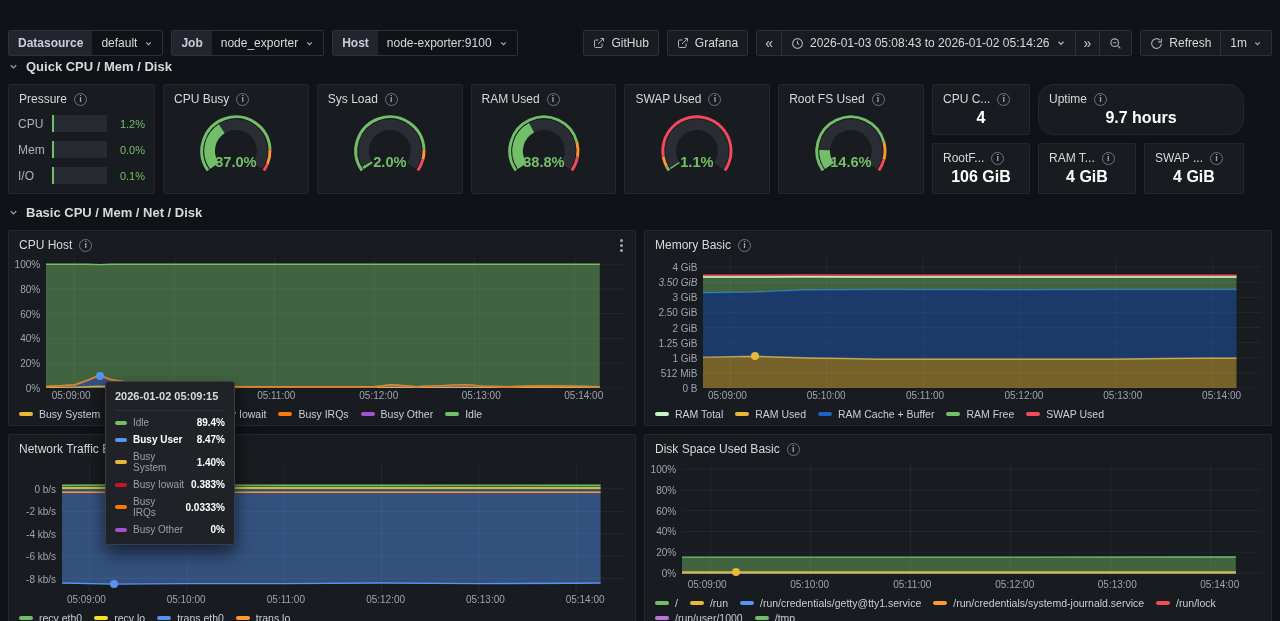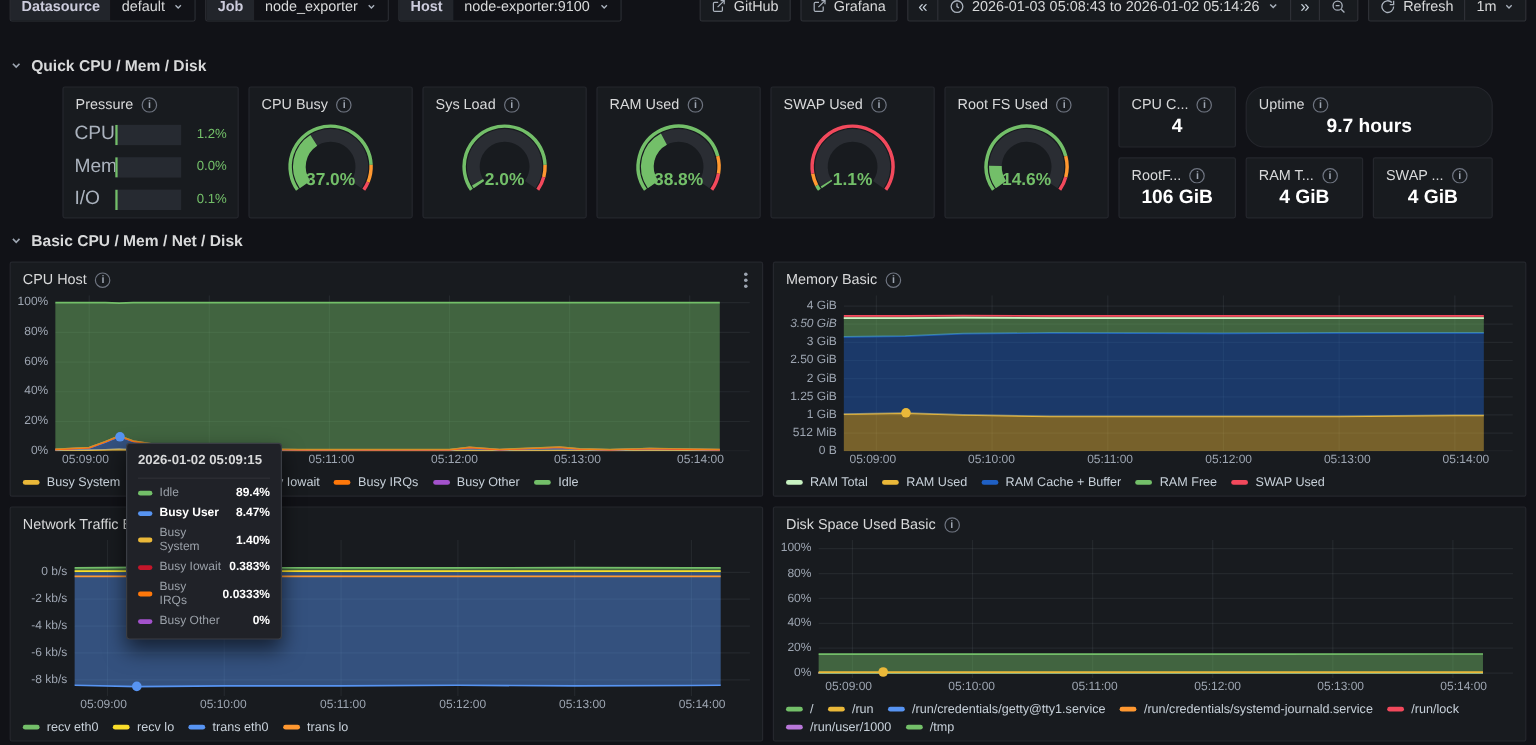--- a/index.html
+++ b/index.html
@@ -6,21 +6,21 @@
   html,body { margin:0; padding:0; }
   body {
     width:1280px; height:621px; overflow:hidden;
     background:#111217; color:#d8d9da;
     font-family:"Liberation Sans", sans-serif;
     position:relative;
   }
   .page { position:relative; width:1280px; height:621px; }
 
   
-  .toolbar { height:36px; padding:18px 8px; display:flex; justify-content:space-between; align-items:flex-end; }
+  .toolbar { height:36px; padding:18px 8px; display:flex; justify-content:space-between; align-items:flex-start;margin-top:12px; }
   .tb-left,.tb-right { display:flex; gap:8px; align-items:center; }
   .chip { display:flex; align-items:stretch; height:26px; border:1px solid #2e3036; border-radius:2px; overflow:hidden; font-size:12px; cursor:pointer; }
   .chip-label { background:#22252b; padding:0 9px; display:flex; align-items:center; color:#ccccdc; font-weight:700; }
   .chip-value { padding:0 9px; display:flex; align-items:center; gap:7px; color:#d8d9da; background:#111217; font-weight:500; }
   .btn, .grp-btn { display:flex; align-items:center; gap:6px; background:transparent; color:#d8d9da;
     font-size:12px; font-weight:500; border:none; padding:0 9px; font-family:inherit; cursor:pointer; height:100%; }
   .btn { border:1px solid #2e3036; border-radius:2px; height:26px; background:#181b1f; }
   .btn-group { display:flex; align-items:stretch; height:26px; border:1px solid #2e3036; border-radius:2px; background:#181b1f; }
   .btn-group .grp-btn + .grp-btn { border-left:1px solid #2e3036; }
   .arrow-btn { font-size:14px; color:#c7d0d9; padding:0 8px; }
@@ -40,23 +40,23 @@
   .panel { background:#181b1f; border:1px solid #25272d; border-radius:2px; position:relative; }
   .p-title-row { display:flex; align-items:center; gap:7px; padding:7px 10px 0; font-size:12px; font-weight:500; color:#d8d9da; white-space:nowrap; overflow:hidden; }
   .p-title { cursor:pointer; }
   .info { width:13px; height:13px; min-width:13px; border:1px solid #6e7480; border-radius:50%; font-size:9px; line-height:11px;
     color:#9da5b1; text-align:center; font-weight:700; cursor:pointer; }
   .kebab { position:absolute; top:7px; right:7px; width:14px; height:14px; display:flex; flex-direction:column;
     align-items:center; justify-content:center; gap:2px; cursor:pointer; }
   .kebab i { width:3px; height:3px; border-radius:50%; background:#9da5b1; }
 
   
-  .pressure { width:147px; flex:none;margin-left:44px; }
+  .pressure { width:147px; flex:none; }
   .pr-row { display:flex; align-items:center; gap:6px; padding:0 9px; margin-top:9px; }
-  .pr-label { width:28px; font-size:16px; color:#aab2bd; }
+  .pr-label { width:28px; font-size:12px; color:#aab2bd; }
   .pr-bar { flex:1; height:17px; background:#262a31; position:relative; overflow:hidden; }
   .pr-fill { position:absolute; left:0; top:0; bottom:0; background:#73BF69; }
   .pr-val { width:32px; text-align:right; font-size:11px; color:#73BF69; }
 
   
   .gauge-panel { flex:1; display:flex; flex-direction:column; }
   .gauge-panel svg { width:100%; height:78px; margin-top:2px; }
 
   
   .stats-grid { width:340px; flex:none; display:grid; grid-template-columns:98px 98px 100px; grid-template-rows:51px 51px; gap:8px; }

